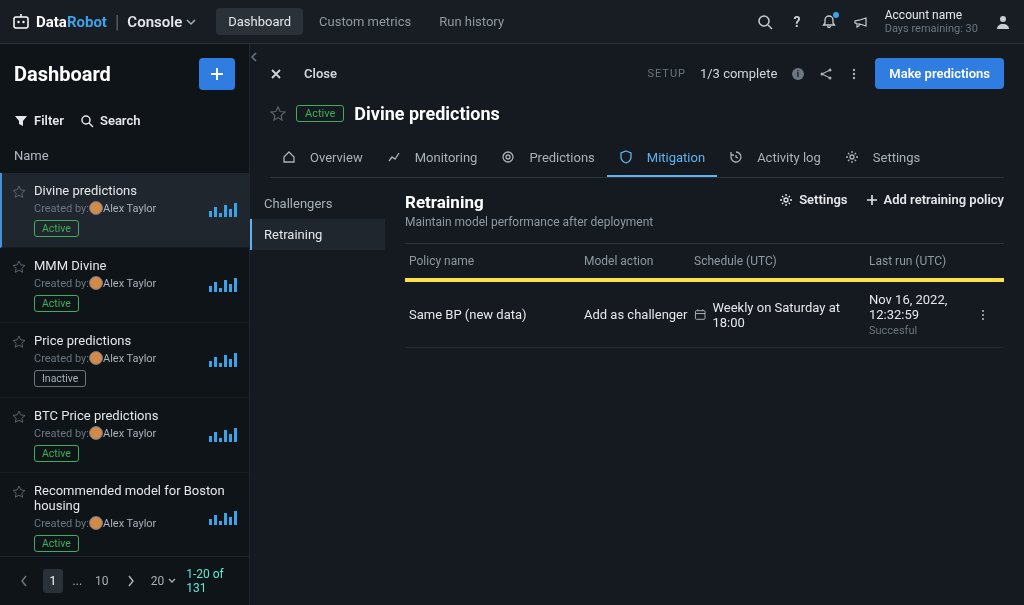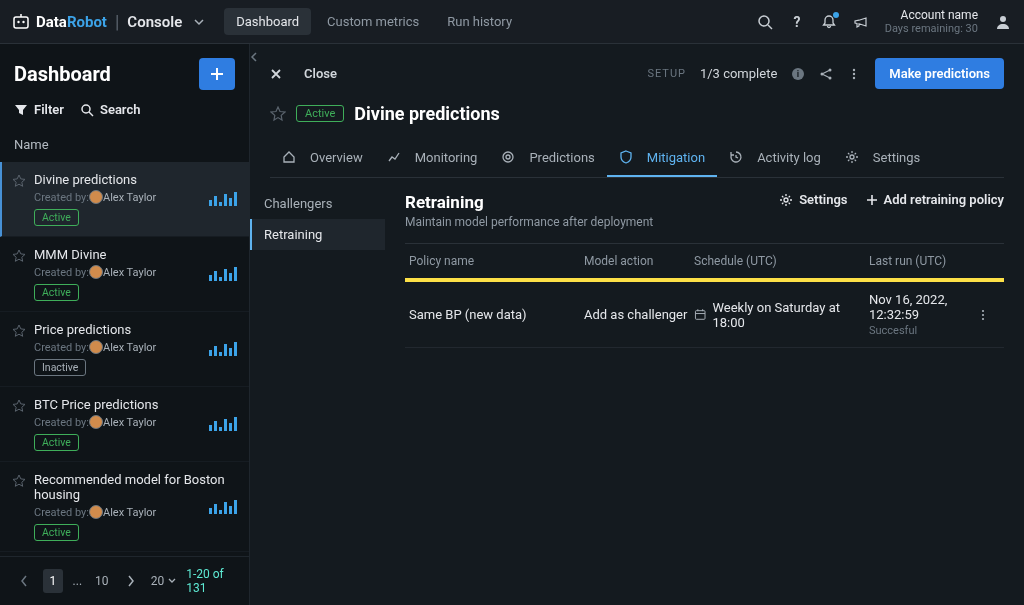--- a/index.html
+++ b/index.html
@@ -5,41 +5,41 @@
 * { margin: 0; padding: 0; box-sizing: border-box; }
 body { font-family: -apple-system, BlinkMacSystemFont, "Segoe UI", Roboto, sans-serif; background: #0f1418; color: #e5e7eb; font-size: 13px; width: 1024px; height: 605px; overflow: hidden; }
 
 
 .topbar { display: flex; align-items: center; height: 44px; background: #181d23; border-bottom: 1px solid #2a3138; padding: 0 12px; }
 .logo-group { display: flex; align-items: center; gap: 6px; }
 .logo-robot { width: 18px; height: 18px; display: inline-flex; align-items: center; justify-content: center; }
 .logo-text { font-weight: 700; font-size: 15px; color: #fff; }
 .logo-blue { color: #3ca3e8; }
 .logo-divider { color: #5a636d; margin: 0 8px; font-size: 18px; }
-.console-title { font-size: 15px; font-weight: 600; color: #e5e7eb; display: flex; align-items: center; gap: 12px; }
+.console-title { font-size: 15px; font-weight: 600; color: #e5e7eb; display: flex; align-items: center; gap: 4px; }
 .topnav { display: flex; margin-left: 20px; gap: 4px; }
 .topnav-item { padding: 6px 12px; border-radius: 4px; color: #8f99a3; font-size: 13px; cursor: pointer; }
 .topnav-item.active { background: #2a3138; color: #e5e7eb; }
 .topbar-right { margin-left: auto; display: flex; align-items: center; gap: 16px; }
 .top-icon { color: #c8ced4; display: inline-flex; cursor: pointer; position: relative; }
 .top-icon .dot { position: absolute; top: -2px; right: -2px; width: 6px; height: 6px; border-radius: 50%; background: #3ca3e8; }
-.account { text-align: right; font-size: 12px; }
+.account { text-align: left; font-size: 12px; }
 .account .sub { color: #6b7680; font-size: 11px; }
 .avatar-btn { color: #c8ced4; }
 
 
 .layout { display: flex; height: calc(100% - 44px); }
 
 
 .sidebar { width: 250px; background: #0f1418; border-right: 1px solid #1f262d; display: flex; flex-direction: column; }
 .side-head { display: flex; align-items: center; justify-content: space-between; padding: 14px 14px 6px; }
 .side-title { font-size: 20px; font-weight: 700; color: #fff; }
 .add-btn { width: 36px; height: 32px; background: #2f7de1; color: #fff; border-radius: 4px; display: flex; align-items: center; justify-content: center; cursor: pointer; font-size: 20px; }
 .side-tools { display: flex; gap: 16px; padding: 6px 14px 10px; align-items: center; }
-.tool { display: flex; align-items: center; gap: 6px; font-size: 13px; font-weight: 600; color: #e5e7eb; cursor: pointer; }
+.tool { display: flex; align-items: center; gap: 6px; font-size: 13px; font-weight: 600; color: #e5e7eb; cursor: pointer; margin-top: 11px; }
 .side-colhead { padding: 10px 14px; color: #b3bac1; font-size: 13px; }
 .deploy-list { flex: 1; overflow-y: auto; }
 .deploy-item { padding: 10px 12px 10px 12px; border-bottom: 1px solid #161c22; display: flex; gap: 8px; cursor: pointer; position: relative; }
 .deploy-item.selected { background: #1f262d; border-left: 2px solid #4791d6; padding-left: 10px; }
 .deploy-star { color: #5a636d; margin-top: 2px; }
 .deploy-body { flex: 1; min-width: 0; }
 .deploy-name { color: #e5e7eb; font-size: 13px; margin-bottom: 3px; }
 .deploy-meta { color: #6b7680; font-size: 11px; display: flex; align-items: center; }
 .deploy-meta .u-avatar { width: 14px; height: 14px; border-radius: 50%; background: #d08b4c; display: inline-block; border: 1px solid #6b7680; }
 .deploy-meta .u-name { color: #a9b1b9; }

